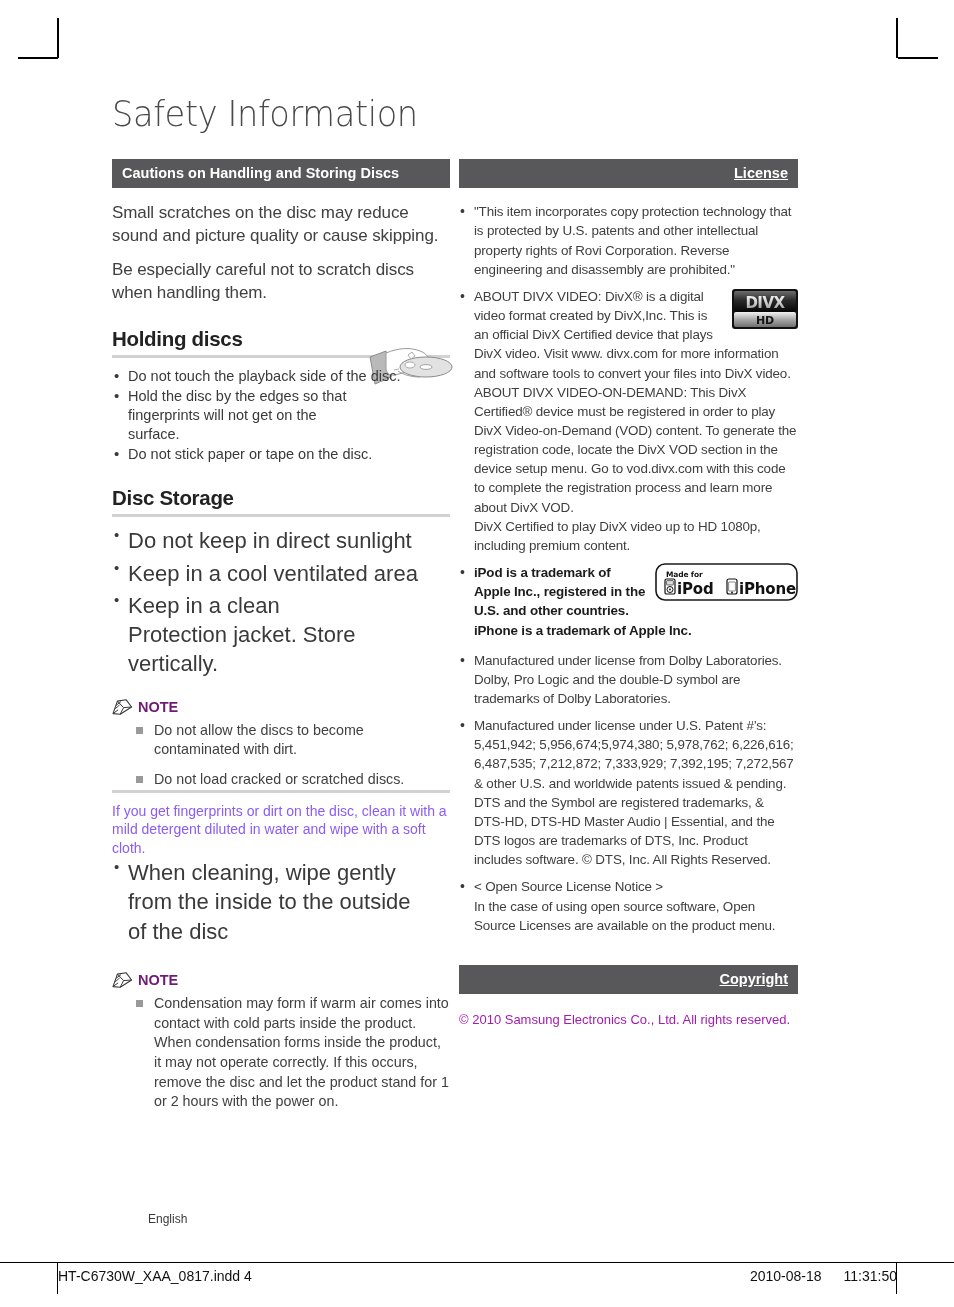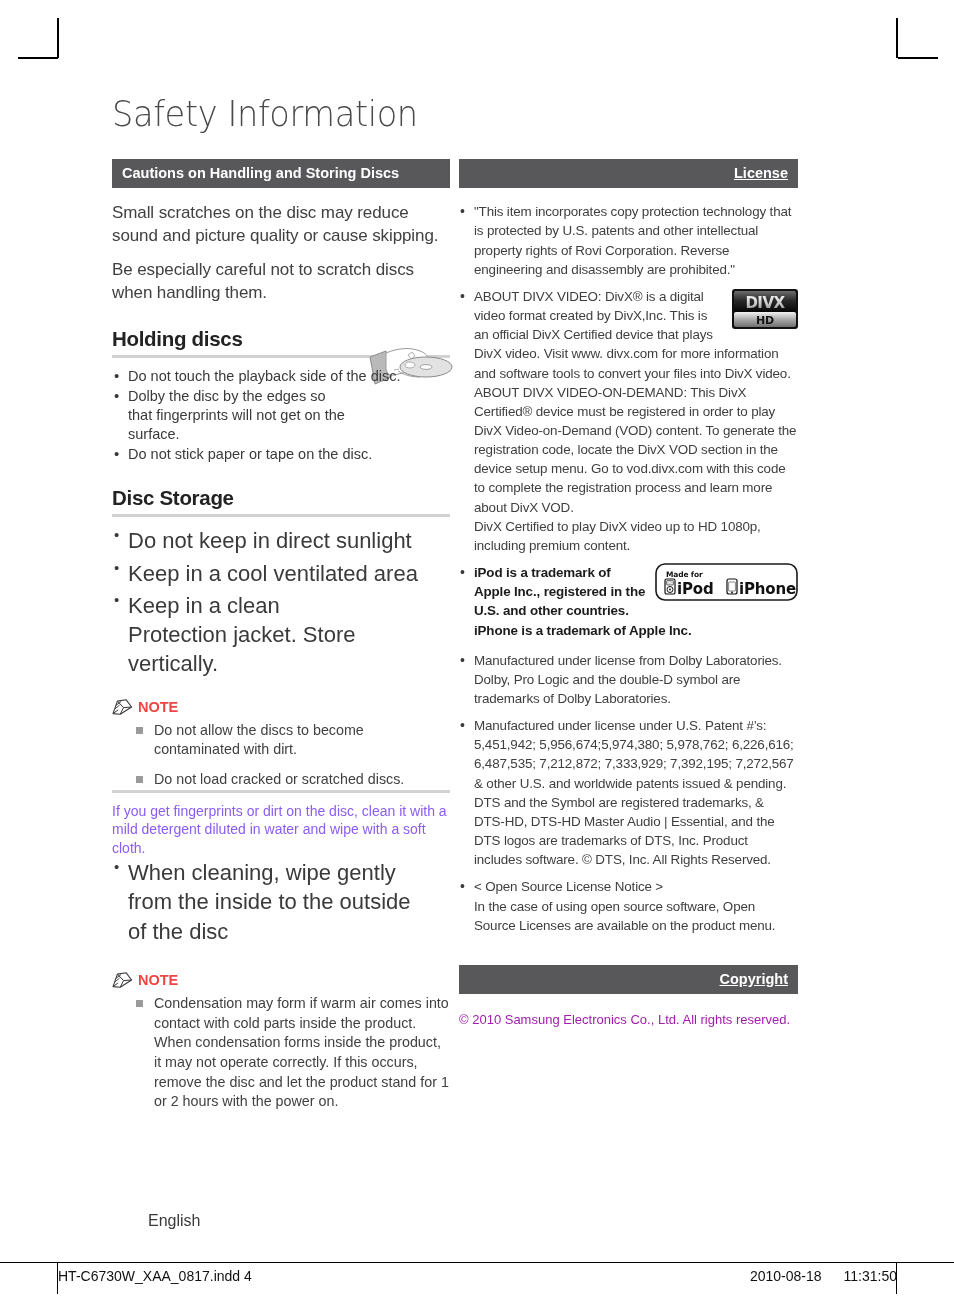--- a/index.html
+++ b/index.html
@@ -109,21 +109,21 @@
   }
 
   
   .note { margin-top: 20px; }
   .note-head {
     display: flex;
     align-items: flex-start;
     gap: 5px;
     font-weight: bold;
     font-size: 14.5px;
-    color: #ef4444;
+    color: #701a75;
     margin-bottom: 6px;
   }
   .pencil-icon { width: 21px; height: 16px; display: block; }
   ul.notelist { list-style: none; margin: 0; padding: 0 0 0 24px; }
   ul.notelist > li {
     position: relative;
     padding-left: 18px;
     font-size: 14.3px;
     line-height: 1.38;
     margin-bottom: 10px;
@@ -189,21 +189,21 @@
     line-height: 1.32;
     margin: 0;
     color: #a21caf;
   }
 
   
   .lang {
     position: absolute;
     left: 148px;
     top: 1212px;
-    font-size: 16px;
+    font-size: 12px;
     color: #3a3a3a;
     font-family: "Liberation Sans", sans-serif;
   }
   .footer-rule {
     position: absolute;
     left: 0;
     top: 1262px;
     width: 954px;
     height: 1px;
     background: #000;
@@ -251,21 +251,21 @@
           <ellipse cx="62" cy="24" rx="26" ry="10" fill="#e2e2e2" stroke="#8c8c8c" stroke-width="1"></ellipse>
           <ellipse cx="62" cy="24" rx="6" ry="2.4" fill="#ffffff" stroke="#8c8c8c" stroke-width="0.8"></ellipse>
           <path d="M34,28 C40,32 48,34 56,34" fill="none" stroke="#9a9a9a" stroke-width="1"></path>
           <ellipse cx="46" cy="22" rx="5" ry="3" fill="#ffffff" stroke="#9a9a9a" stroke-width="0.8"></ellipse>
           <path d="M44,12 l4,-3 l3,4 l-4,3 z" fill="#ffffff" stroke="#9a9a9a" stroke-width="0.8"></path>
           <path d="M30,27 l5,-1" stroke="#9a9a9a" stroke-width="0.8" fill="none"></path>
         </svg>
 
         <ul class="blist tight">
           <li>Do not touch the playback side of the disc.</li>
-          <li style="max-width:240px;">Dolby the disc by the edges so that fingerprints will not get on the surface.</li>
+          <li style="max-width:240px;">Hold the disc by the edges so that fingerprints will not get on the surface.</li>
           <li>Do not stick paper or tape on the disc.</li>
         </ul>
       </div>
 
       <h2 class="section">Disc Storage</h2>
       <div class="rule"></div>
       <ul class="blist wide">
         <li>Do not keep in direct sunlight</li>
         <li>Keep in a cool ventilated area</li>
         <li style="max-width:260px;">Keep in a clean Protection jacket. Store vertically.</li>

